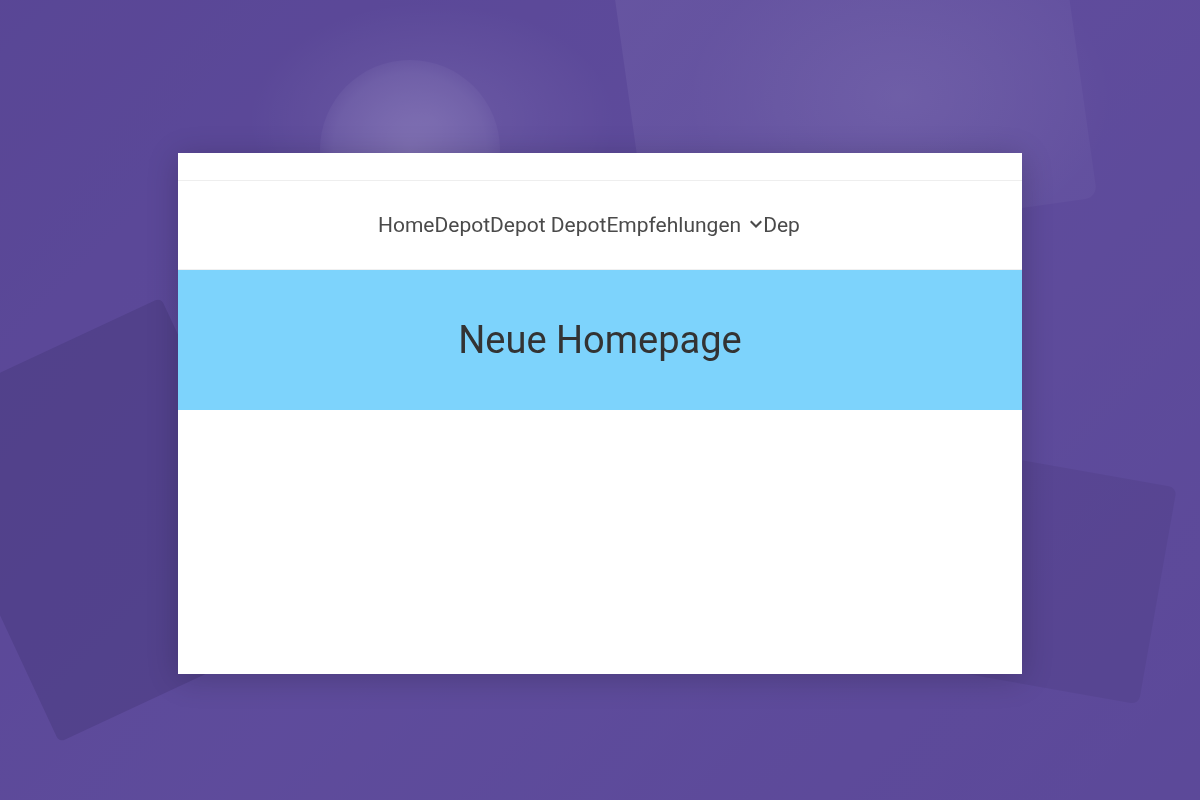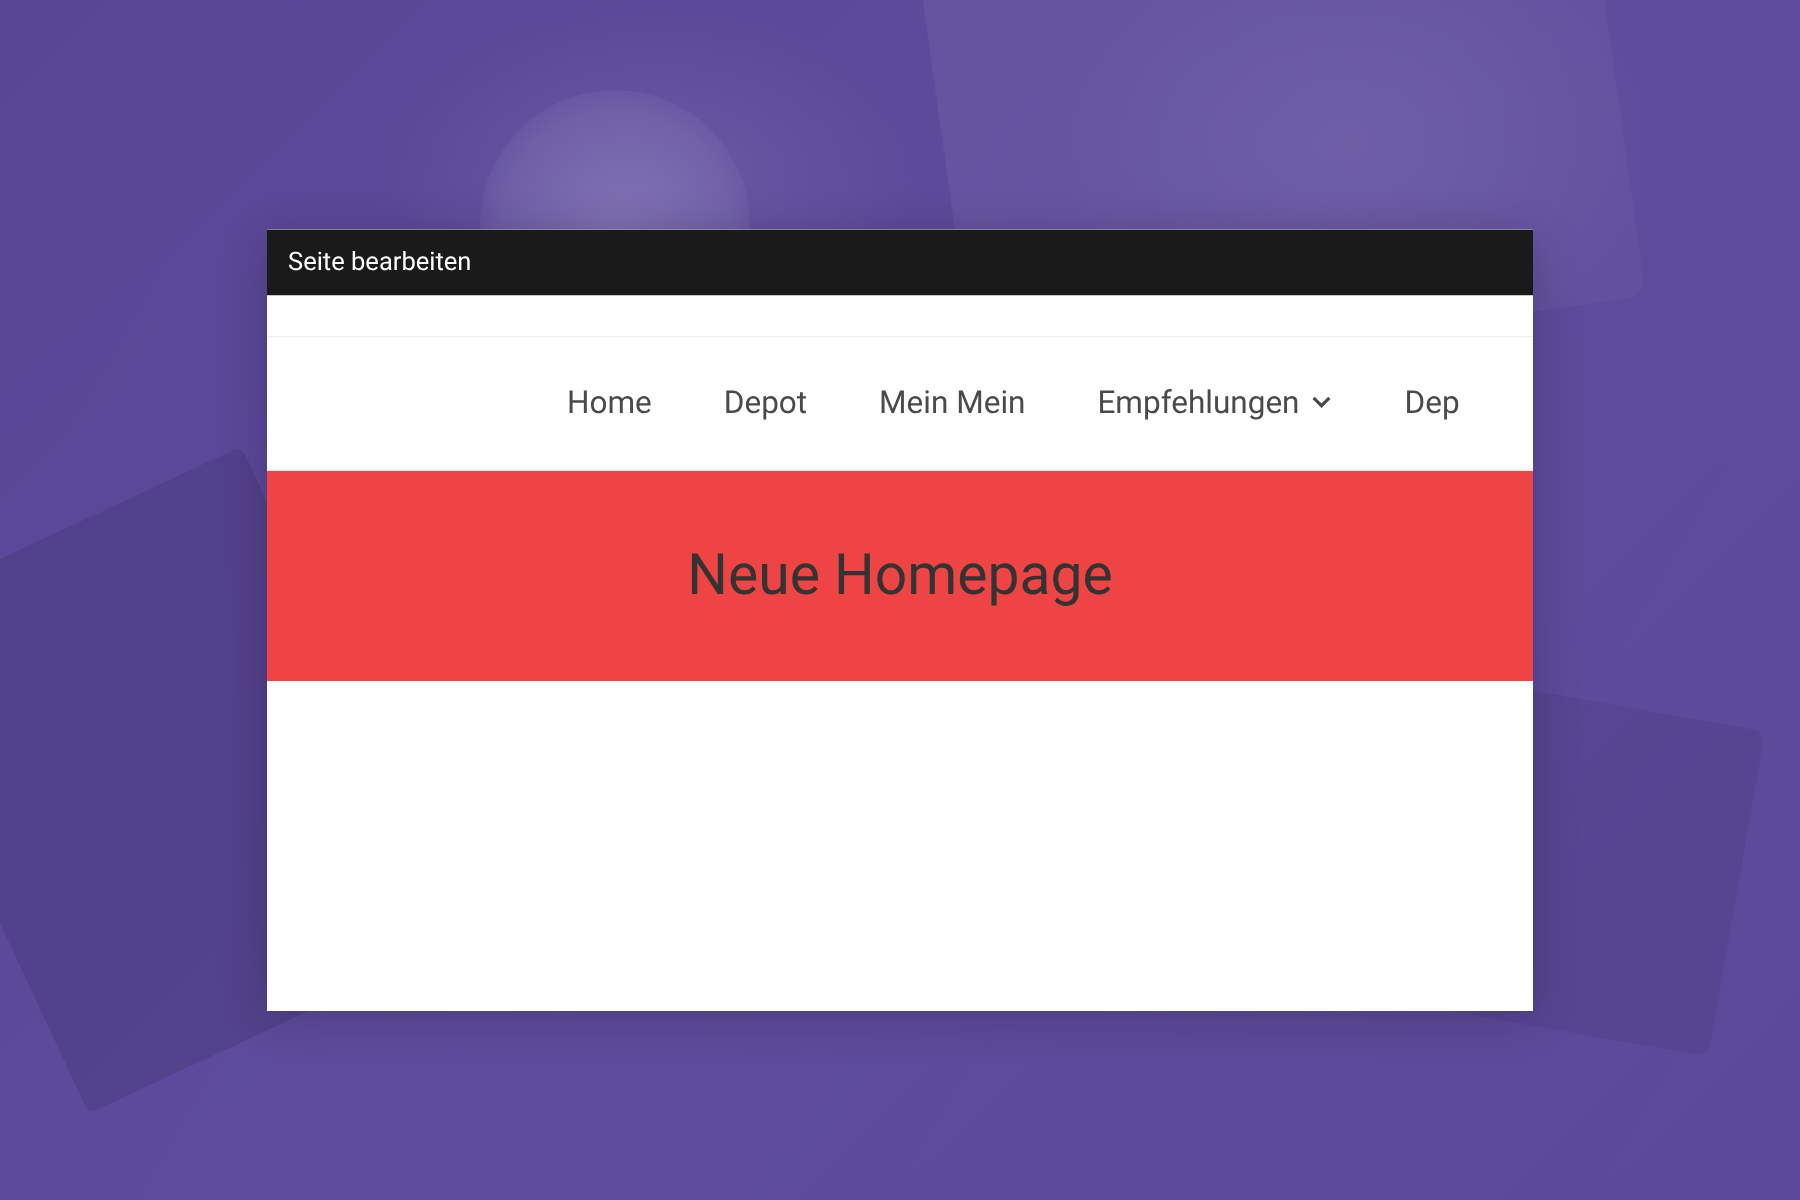--- a/index.html
+++ b/index.html
@@ -112,21 +112,20 @@
       background: #ffffff;
       border-bottom: 1px solid #eeeeee;
     }
     
     .nav-bar {
       background: #ffffff;
       padding: 32px 0;
       display: flex;
       justify-content: flex-start;
       padding-left: 200px;
-      gap: 48px;
       border-bottom: 1px solid #f0f0f0;
     }
     
     .nav-item {
       color: #4a4a4a;
       font-size: 21px;
       font-weight: 400;
       cursor: pointer;
       display: flex;
       align-items: center;
@@ -142,21 +141,21 @@
       justify-content: center;
     }
     
     .chevron-down svg {
       width: 14px;
       height: 10px;
       fill: #4a4a4a;
     }
     
     .page-header {
-      background: #ef4444;
+      background: #7dd3fc;
       padding: 48px 20px;
       text-align: center;
     }
     
     .page-title {
       font-size: 38px;
       font-weight: 400;
       color: #333333;
     }
     
@@ -172,35 +171,32 @@
 <div class="background">
   <div class="bg-shape-laptop"></div>
   <div class="bg-shape-cup"></div>
   <div class="bg-shape-book"></div>
   <div class="bg-shape-notebook"></div>
 </div>
 <div class="overlay"></div>
 
 <div class="window">
 
-  <div class="admin-bar">
-    <span>Seite bearbeiten</span>
-  </div>
 
   <div class="top-strip"></div>
 
   <nav class="nav-bar">
     <div class="nav-item">
       <span>Home</span>
     </div>
     <div class="nav-item">
       <span>Depot</span>
     </div>
     <div class="nav-item">
-      <span>Mein Mein</span>
+      <span>Depot Depot</span>
     </div>
     <div class="nav-item">
       <span>Empfehlungen</span>
       <span class="chevron-down">
         <svg viewBox="0 0 14 10">
             <path d="M1 2 L7 8 L13 2 L11.5 0.5 L7 5 L2.5 0.5 Z"></path>
           </svg>
       </span>
     </div>
     <div class="nav-item">

